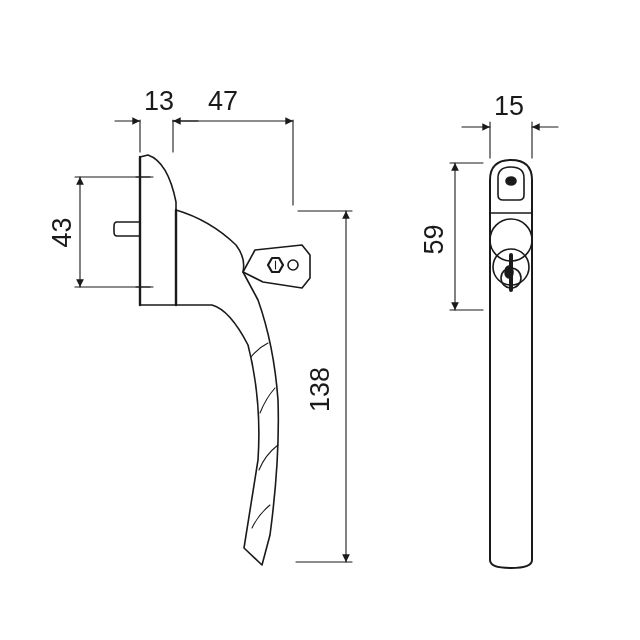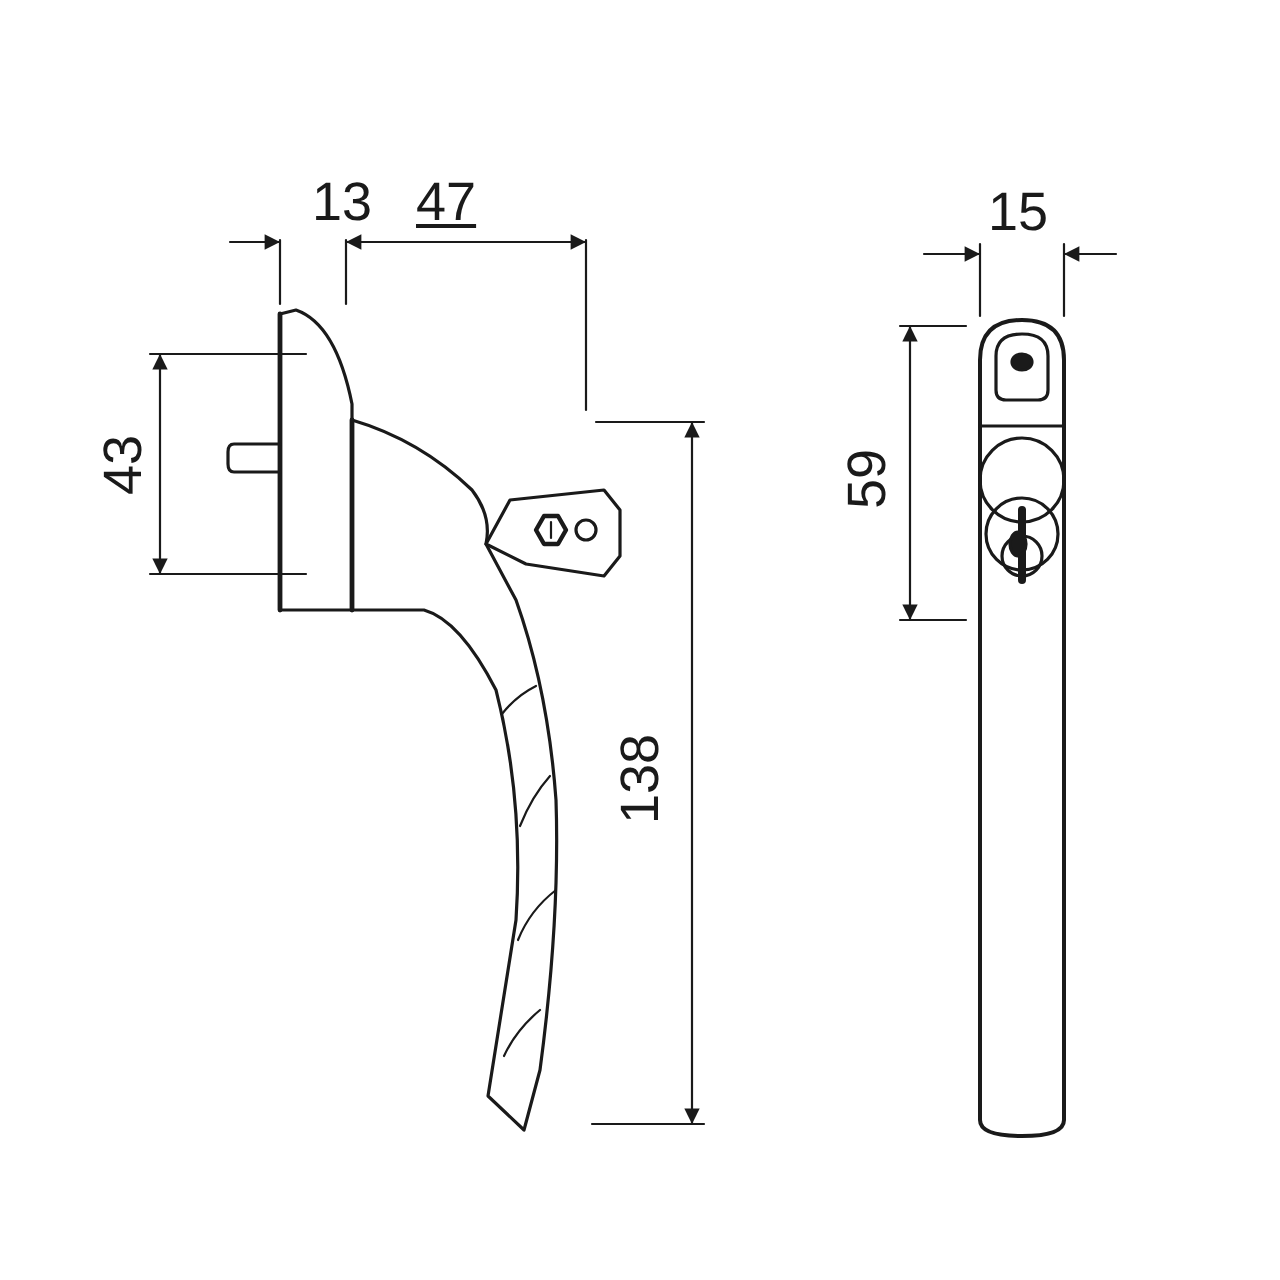--- a/index.html
+++ b/index.html
@@ -92,18 +92,18 @@
 
       <circle cx="511" cy="240" r="21"></circle>
       <circle cx="511" cy="267" r="18"></circle>
       <circle cx="511" cy="278" r="10"></circle>
       <line x1="511" y1="255" x2="511" y2="290" stroke-width="4"></line>
       <ellipse cx="509" cy="272" rx="4" ry="6" fill="#1a1a1a"></ellipse>
     </g>
   </g>
 </svg>
 
-<div class="dim-label" style="left:156px; top:88px;">13</div>
-<div class="dim-label" style="left:208px; top:88px;text-decoration:underline;">47</div>
+<div class="dim-label" style="left:144px; top:88px;">13</div>
+<div class="dim-label" style="left:208px; top:88px;">47</div>
 <div class="dim-label rot" style="left:47px; top:219px;">43</div>
 <div class="dim-label rot" style="left:298px; top:376px;">138</div>
 <div class="dim-label" style="left:494px; top:93px;">15</div>
 <div class="dim-label rot" style="left:419px; top:226px;">59</div>
 
 </body></html>

